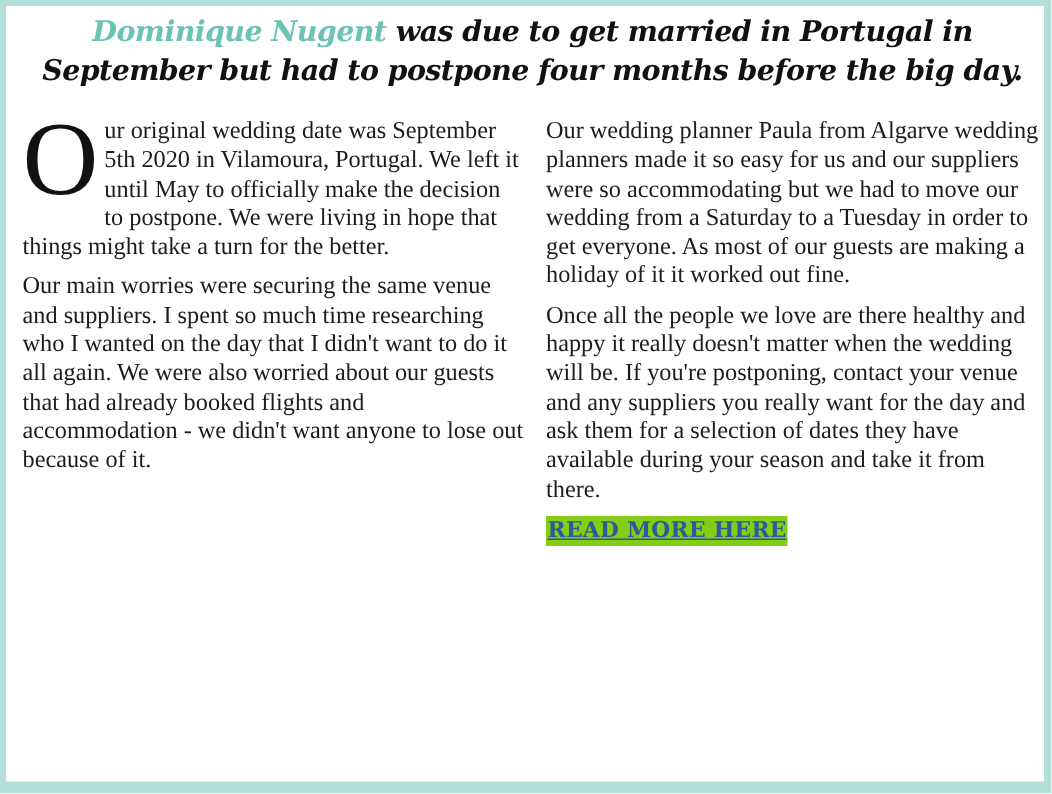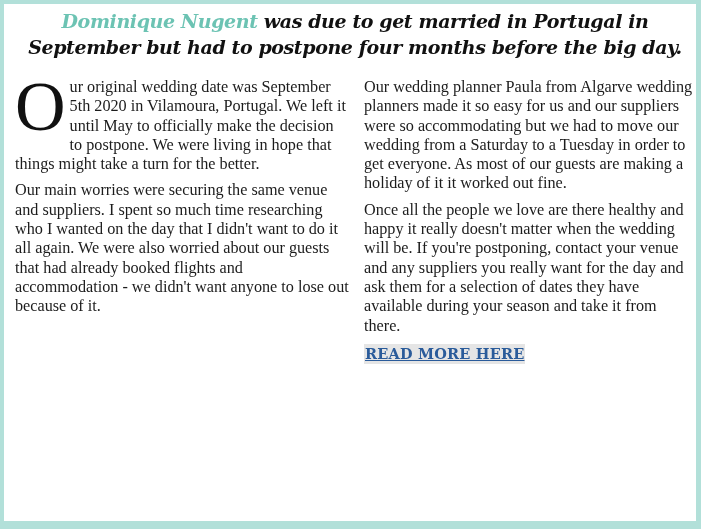--- a/index.html
+++ b/index.html
@@ -32,21 +32,21 @@
   .col.left { left: 15px; width: 335px; }
   .col.right { left: 364px; width: 330px; }
   .col p { margin: 0 0 7px 0; }
   .dropcap {
     float: left; font-family: "Liberation Serif", serif;
     font-size: 70px; line-height: 54px; margin: 2px 4px 0 0; color: #111;
     height: 56px;
   }
   .read-more {
     display: inline-block;
-    background: #e5e5e5;
+    background: #84cc16;
     color: #2a5b9a;
     font-family: "DejaVu Serif", serif;
     font-weight: bold; font-size: 14.5px; line-height: 20px;
     text-decoration: underline;
     padding: 0 1px; margin-top: 1px;
     letter-spacing: 0.2px;
   }
 </style>
 </head>
 <body>

